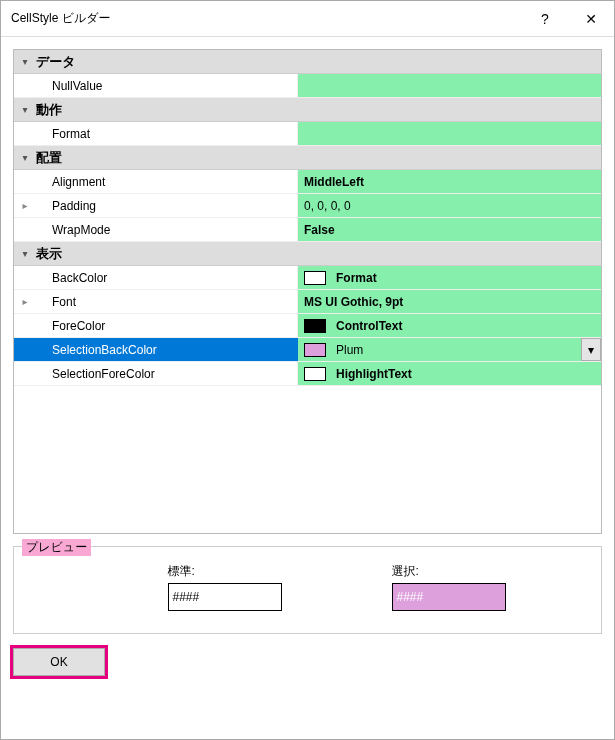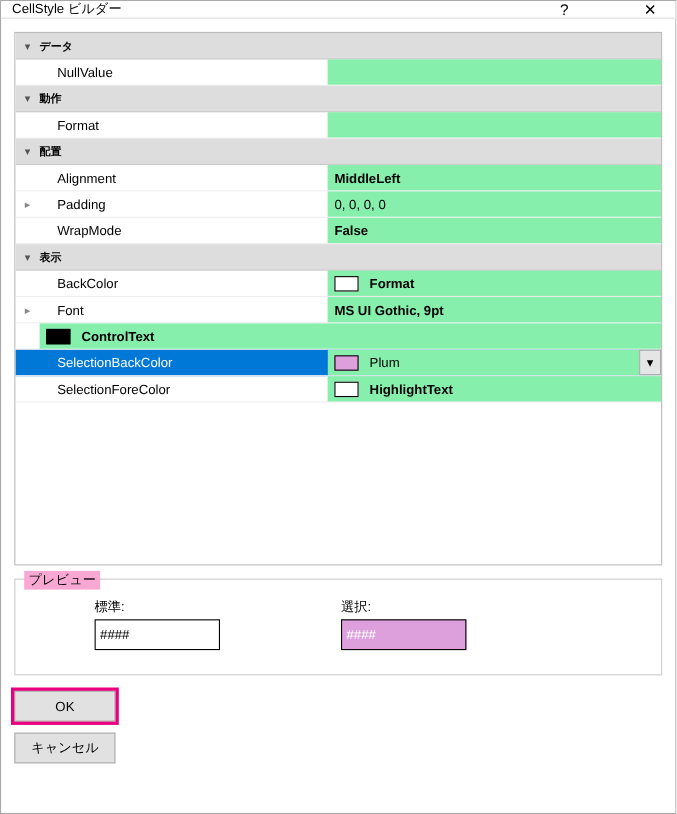--- a/index.html
+++ b/index.html
@@ -15,26 +15,25 @@
       height: 740px;
     }
     .window {
       width: 615px;
       height: 740px;
       border: 1px solid #aaa;
       display: flex;
       flex-direction: column;
     }
     .titlebar {
-      height: 16px;
+      height: 36px;
       display: flex;
       align-items: center;
       border-bottom: 1px solid #ddd;
       background: #fff;
-      gap: 32px;
     }
     .titlebar-title {
       flex: 1;
       padding-left: 10px;
       font-size: 12px;
     }
     .titlebar-btn {
       width: 46px;
       height: 32px;
       display: flex;
@@ -61,21 +60,21 @@
       border-bottom: 1px solid #ccc;
     }
     .expand-icon {
       width: 22px;
       text-align: center;
       font-size: 10px;
       color: #555;
     }
     .category-label {
       font-weight: bold;
-      font-size: 10px;
+      font-size: 13px;
     }
     .prop-row {
       display: flex;
       height: 24px;
       align-items: stretch;
       border-bottom: 1px solid #eee;
     }
     .prop-row.selected {
       background: #0078d7;
       color: #fff;
@@ -142,20 +141,21 @@
       background: #f9a8d4;
       padding: 0 4px;
     }
     .preview-desc {
       margin-bottom: 16px;
     }
     .preview-boxes {
       display: flex;
       gap: 110px;
       padding-left: 58px;
+      justify-content: center;
     }
     .preview-box-group {
       display: flex;
       flex-direction: column;
     }
     .preview-label {
       margin-bottom: 3px;
     }
     .preview-box {
       width: 114px;
@@ -260,20 +260,21 @@
           <span>Format</span>
         </div>
       </div>
       <div class="prop-row">
         <div class="prop-indent">▸</div>
         <div class="prop-name">Font</div>
         <div class="prop-value bold">MS UI Gothic, 9pt</div>
       </div>
       <div class="prop-row">
         <div class="prop-indent"></div>
+        <div class="prop-name">ForeColor</div>
         <div class="prop-value bold">
           <span class="color-swatch" style="background:#000"></span>
           <span>ControlText</span>
         </div>
       </div>
       <div class="prop-row selected">
         <div class="prop-indent"></div>
         <div class="prop-name">SelectionBackColor</div>
         <div class="prop-value">
           <span class="color-swatch" style="background:#dda0dd"></span>
@@ -303,16 +304,15 @@
         </div>
         <div class="preview-box-group">
           <div class="preview-label">選択:</div>
           <div class="preview-box selected">####</div>
         </div>
       </div>
     </div>
 
     <div class="button-row">
       <div class="btn primary">OK</div>
-      <div class="btn">キャンセル</div>
     </div>
   </div>
 </div>
 
 </body></html>

